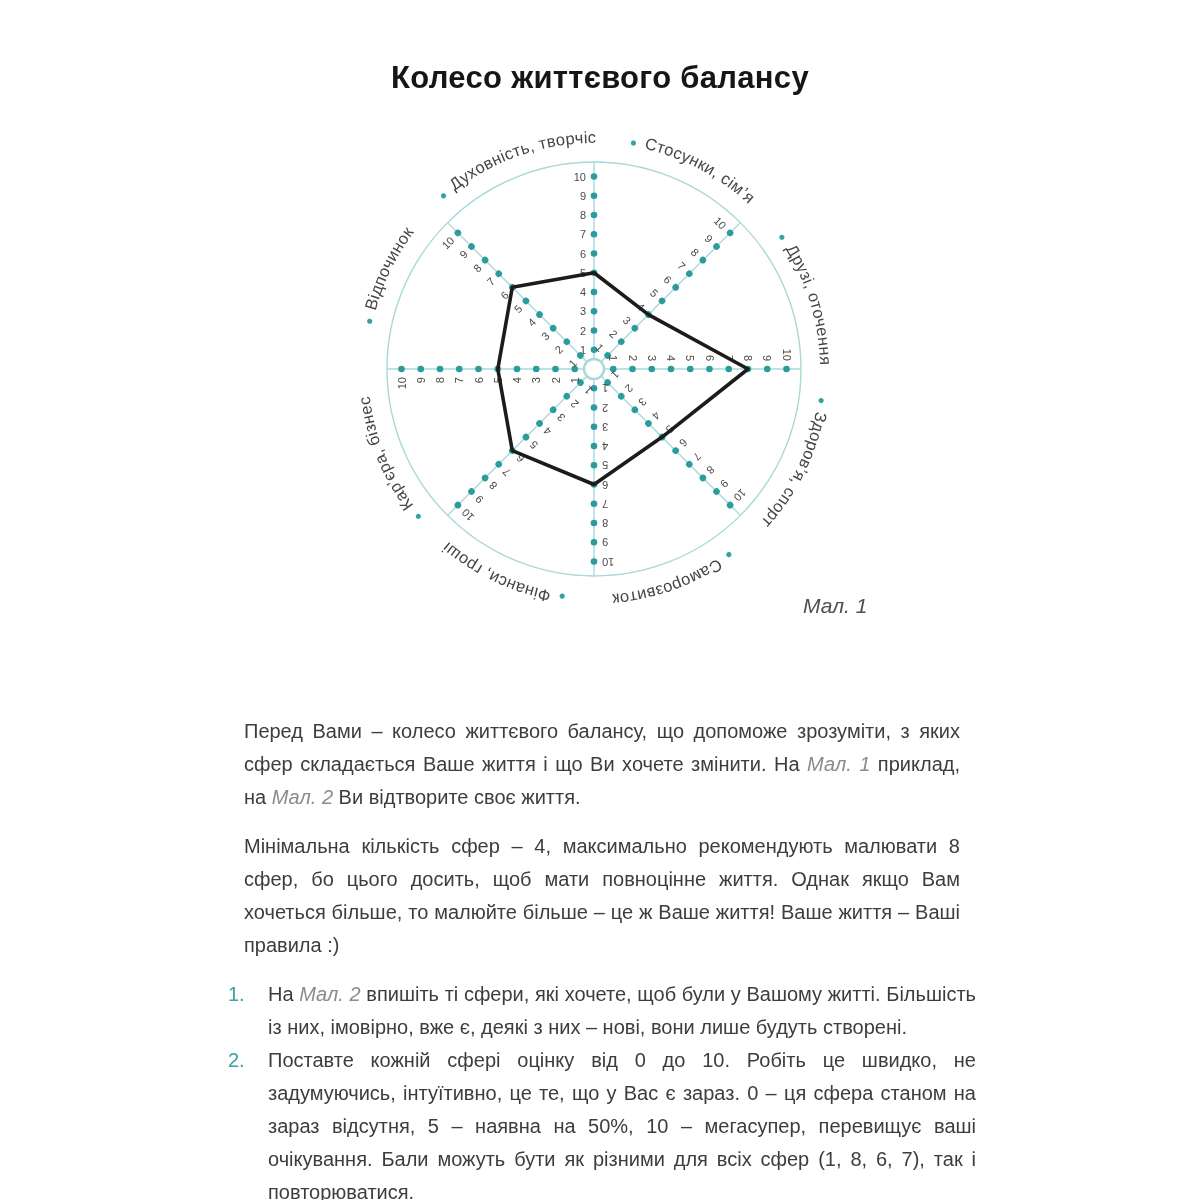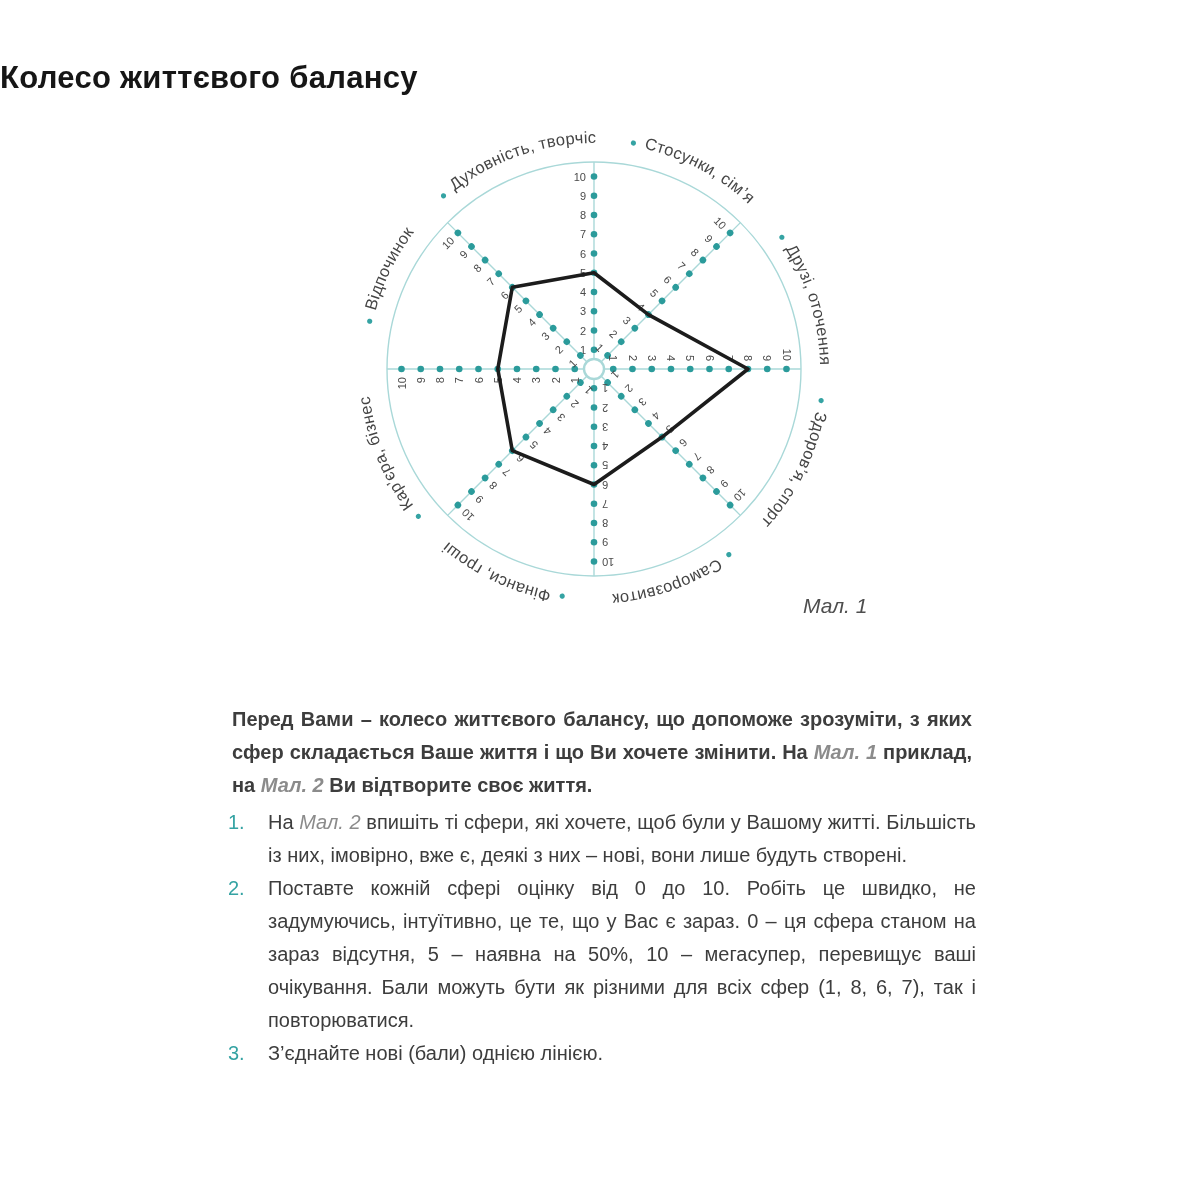--- a/index.html
+++ b/index.html
@@ -1,25 +1,25 @@
 <!DOCTYPE html>
 <html><head>
 <meta charset="utf-8">
 <style>
   html,body{margin:0;padding:0;background:#fff;}
   .page{position:relative;width:1200px;height:1200px;background:#ffffff;overflow:hidden;
         font-family:"Liberation Sans", sans-serif;}
-  .title{position:absolute;top:60px;left:0;width:1200px;margin:0;
+  .title{position:absolute;top:60px;left:0;width:1200px;margin:0;text-align:center;
          font-size:31px;font-weight:bold;letter-spacing:.3px;color:#161616;}
   #wheel{position:absolute;top:0;left:0;}
   #wheel text{font-family:"Liberation Sans", sans-serif;}
   .caption{position:absolute;left:803px;top:594px;font-style:italic;font-size:21px;color:#4e4e4e;}
   .body{position:absolute;left:228px;top:699px;width:748px;font-size:20px;line-height:33px;
         color:#3d3d3d;text-align:justify;}
-  .body p{margin:4px;font-weight:bold;}
+  .body p{margin:16px;}
   .fig-ref{font-style:italic;color:#8b8b8b;}
   .list-row{display:flex;}
   .list-num{flex:none;width:40px;color:#35a3a3;}
   .list-text{flex:1;text-align:justify;}
 </style>
 </head>
 <body>
 
 <div class="page">
 
@@ -221,20 +221,21 @@
       <text font-size="16.5" fill="#454545" letter-spacing="0.3"><textPath href="#lblPath" startOffset="737.6"><tspan fill="#35A3A3" font-size="12">●&nbsp;&nbsp;</tspan><tspan>Фінанси, гроші</tspan></textPath></text>
       <text font-size="16.5" fill="#454545" letter-spacing="0.3"><textPath href="#lblPath" startOffset="903.3"><tspan fill="#35A3A3" font-size="12">●&nbsp;&nbsp;</tspan><tspan>Кар’єра, бізнес</tspan></textPath></text>
       <text font-size="16.5" fill="#454545" letter-spacing="0.3"><textPath href="#lblPath" startOffset="1108.4"><tspan fill="#35A3A3" font-size="12">●&nbsp;&nbsp;</tspan><tspan>Відпочинок</tspan></textPath></text>
       <text font-size="16.5" fill="#454545" letter-spacing="0.3"><textPath href="#lblPath" startOffset="1254.3"><tspan fill="#35A3A3" font-size="12">●&nbsp;&nbsp;</tspan><tspan>Духовність, творчість</tspan></textPath></text>
     </svg>
 
   <div class="caption">Мал. 1</div>
 
   <div class="body">
     <p><span>Перед Вами – колесо життєвого балансу, що допоможе зрозуміти, з яких сфер складається Ваше життя і що Ви хочете змінити. На </span><span class="fig-ref">Мал. 1</span><span> приклад, на </span><span class="fig-ref">Мал. 2</span><span> Ви відтворите своє життя.</span></p>
+    <p><span>Мінімальна кількість сфер – 4, максимально рекомендують малювати 8 сфер, бо цього досить, щоб мати повноцінне життя. Однак якщо Вам хочеться більше, то малюйте більше – це ж Ваше життя! Ваше життя – Ваші правила :)</span></p>
 
     <div class="list-row">
       <span class="list-num">1.</span>
       <span class="list-text"><span>На </span><span class="fig-ref">Мал. 2</span><span> впишіть ті сфери, які хочете, щоб були у Вашому житті. Більшість із них, імовірно, вже є, деякі з них – нові, вони лише будуть створені.</span></span>
     </div>
     <div class="list-row">
       <span class="list-num">2.</span>
       <span class="list-text"><span>Поставте кожній сфері оцінку від 0 до 10. Робіть це швидко, не задумуючись, інтуїтивно, це те, що у Вас є зараз. 0 – ця сфера станом на зараз відсутня, 5 – наявна на 50%, 10 – мегасупер, перевищує ваші очікування. Бали можуть бути як різними для всіх сфер (1, 8, 6, 7), так і повторюватися.</span></span>
     </div>
     <div class="list-row">

